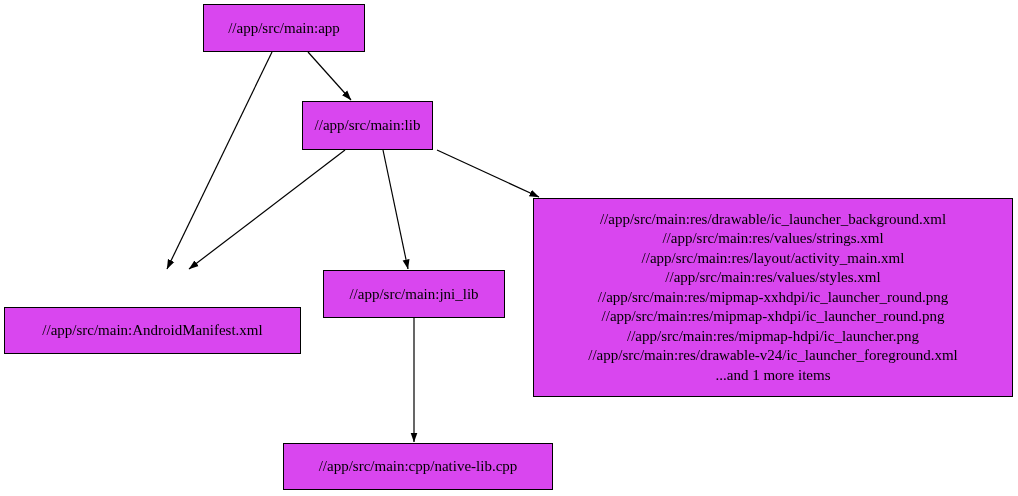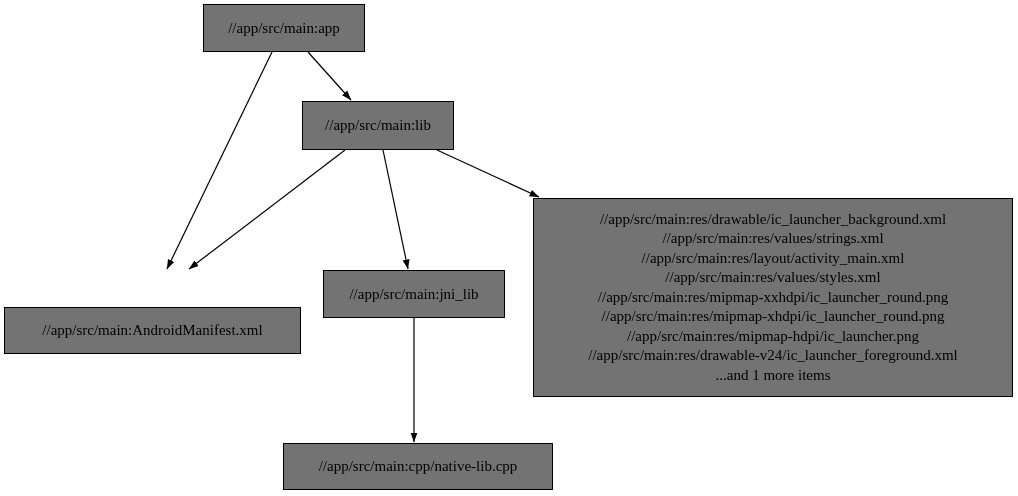--- a/index.html
+++ b/index.html
@@ -25,41 +25,41 @@
     pointer-events: none;
   }
   svg.edges line {
     stroke: #000000;
     stroke-width: 1.2;
   }
   .node {
     position: absolute;
     box-sizing: border-box;
     border: 1px solid #000000;
-    background: #737373;
+    background: #d946ef;
     display: flex;
     align-items: center;
     justify-content: center;
     text-align: center;
     font-size: 15px;
     white-space: nowrap;
   }
   .node.multi {
     flex-direction: column;
     white-space: normal;
   }
   .node.multi .res-line {
     line-height: 19.5px;
     font-size: 15px;
     text-align: center;
     width: 100%;
   }
   
   #node-app        { left: 203px; top: 4px;   width: 162px; height: 48px; }
-  #node-lib        { left: 302px; top: 101px; width: 152px; height: 49px; }
+  #node-lib        { left: 302px; top: 101px; width: 131px; height: 49px; }
   #node-manifest   { left: 4px;   top: 270px; width: 297px; height: 47px; margin-top: 37px; }
   #node-jni-lib    { left: 323px; top: 270px; width: 182px; height: 48px; }
   #node-resources  { left: 533px; top: 198px; width: 480px; height: 199px; }
   #node-native-lib { left: 283px; top: 443px; width: 270px; height: 47px; }
 </style>
 </head>
 <body>
 
 <div class="canvas">
 

